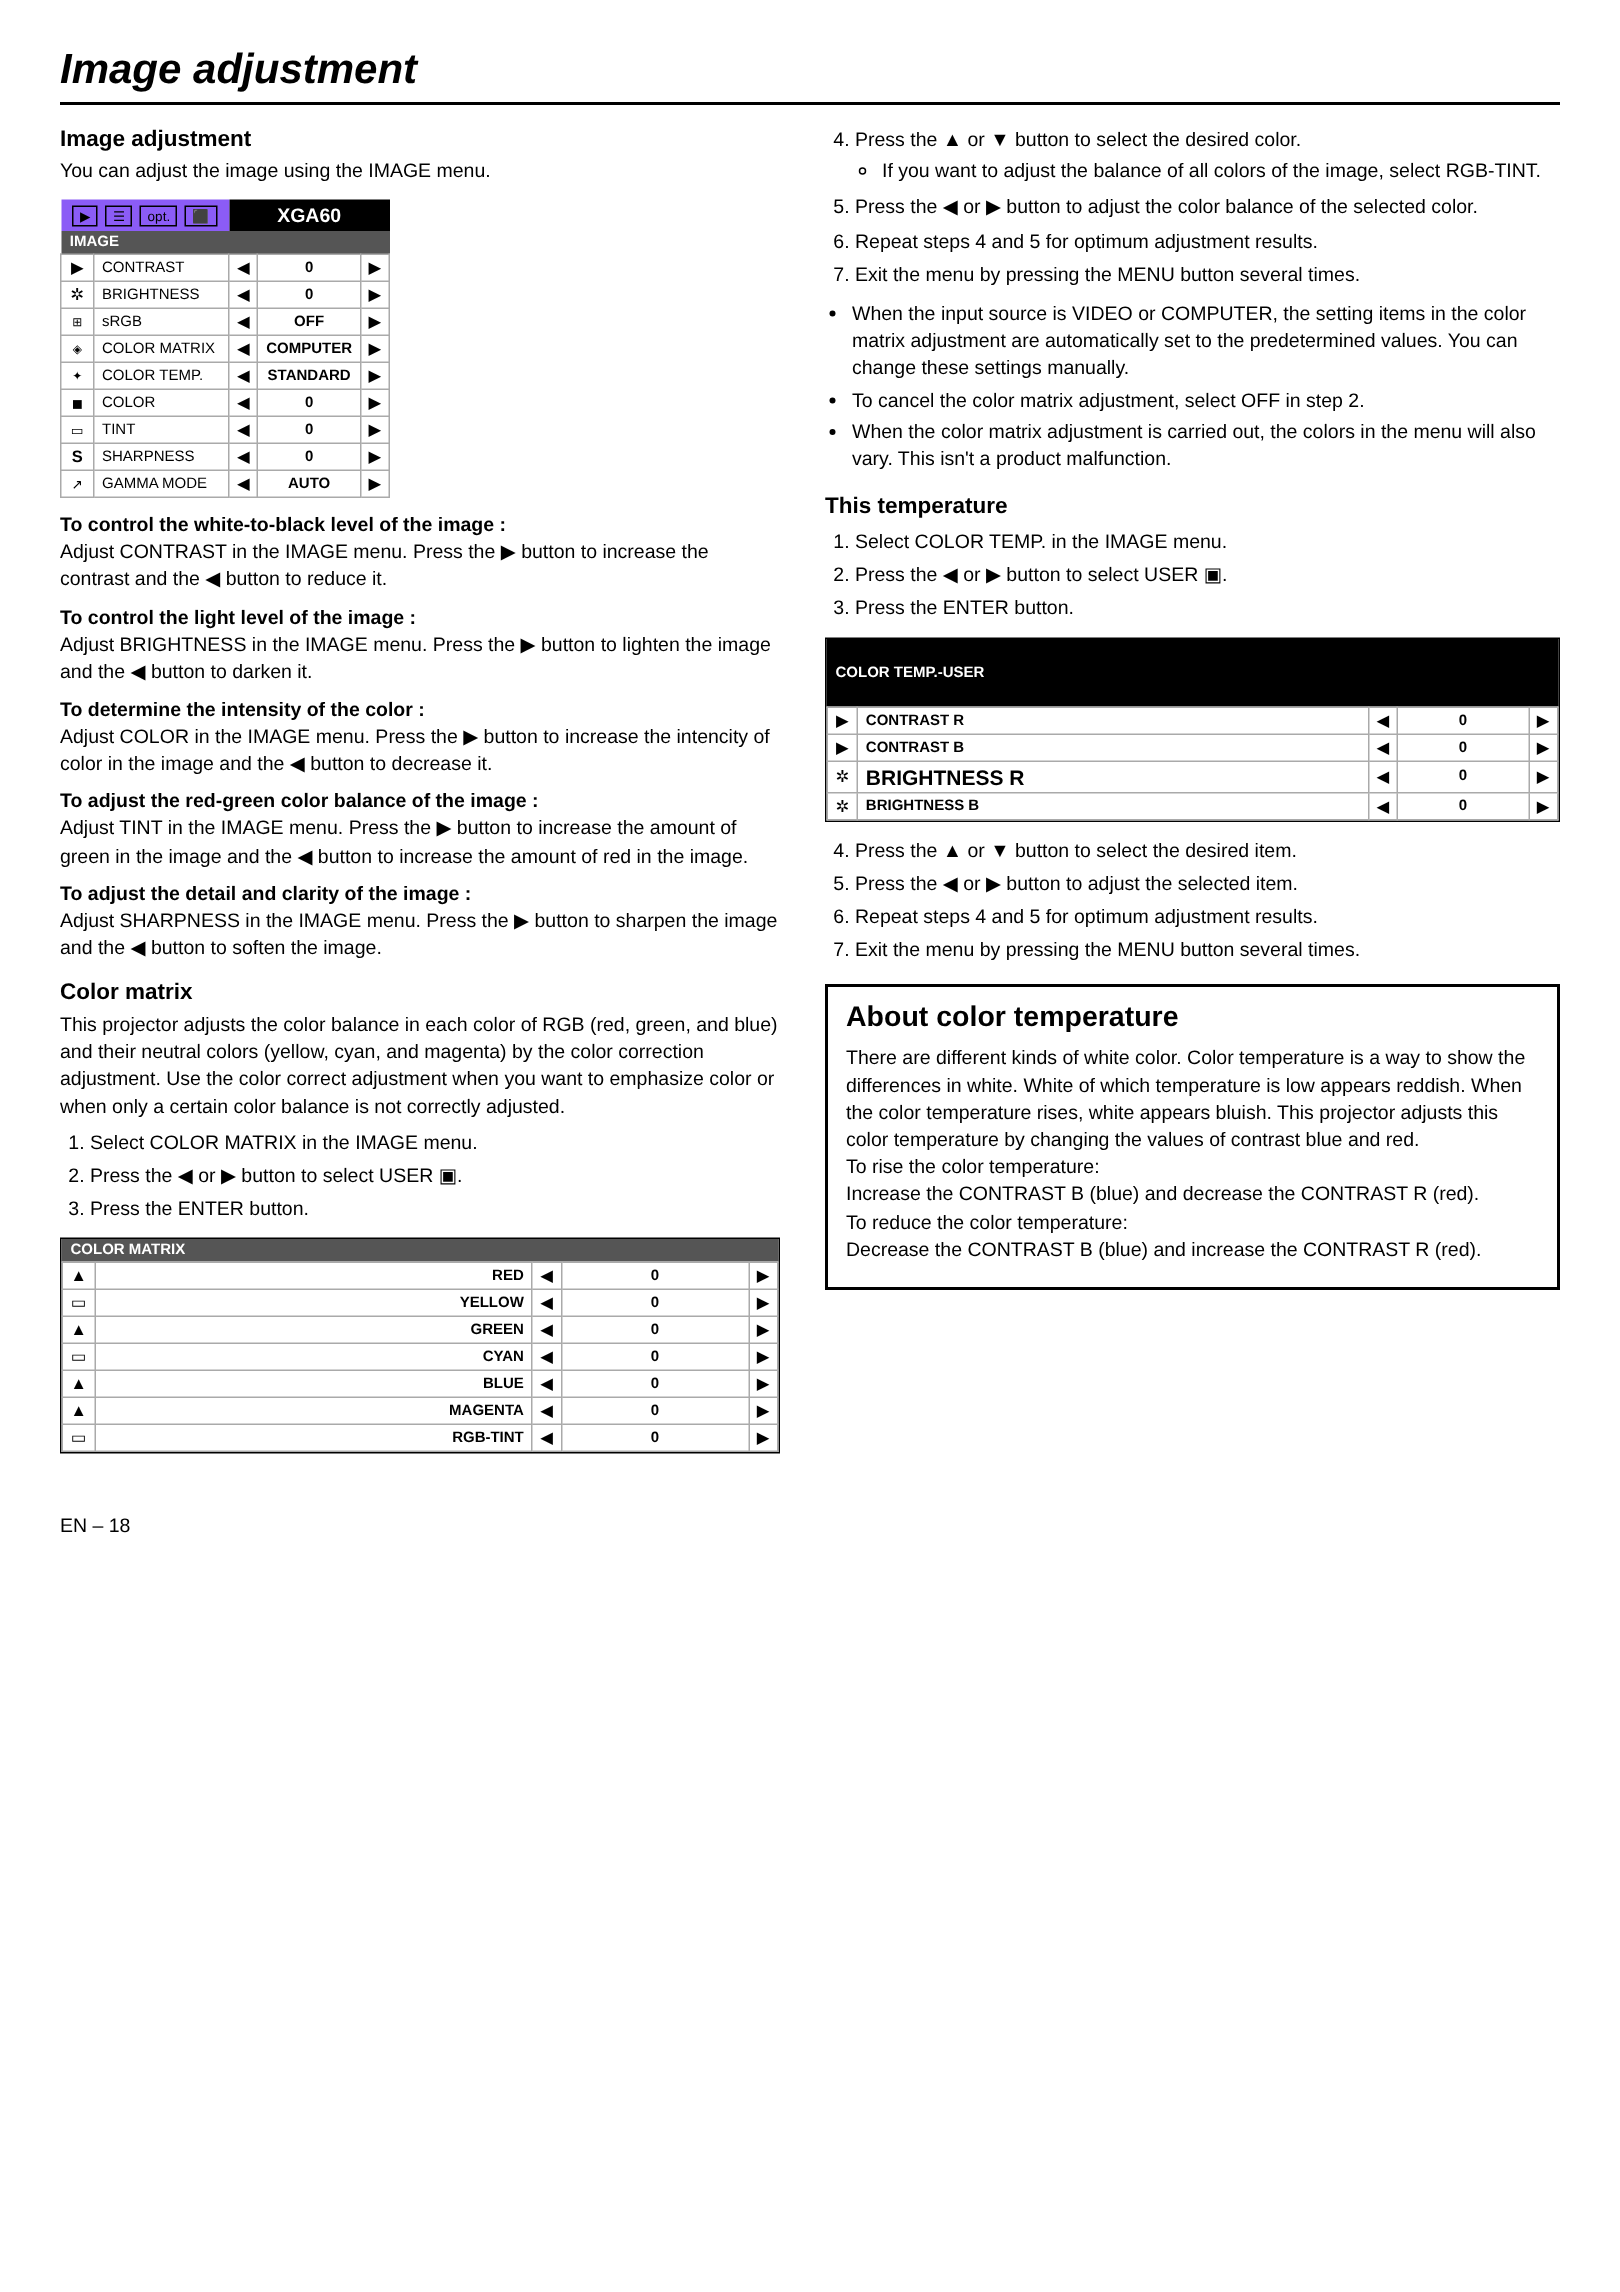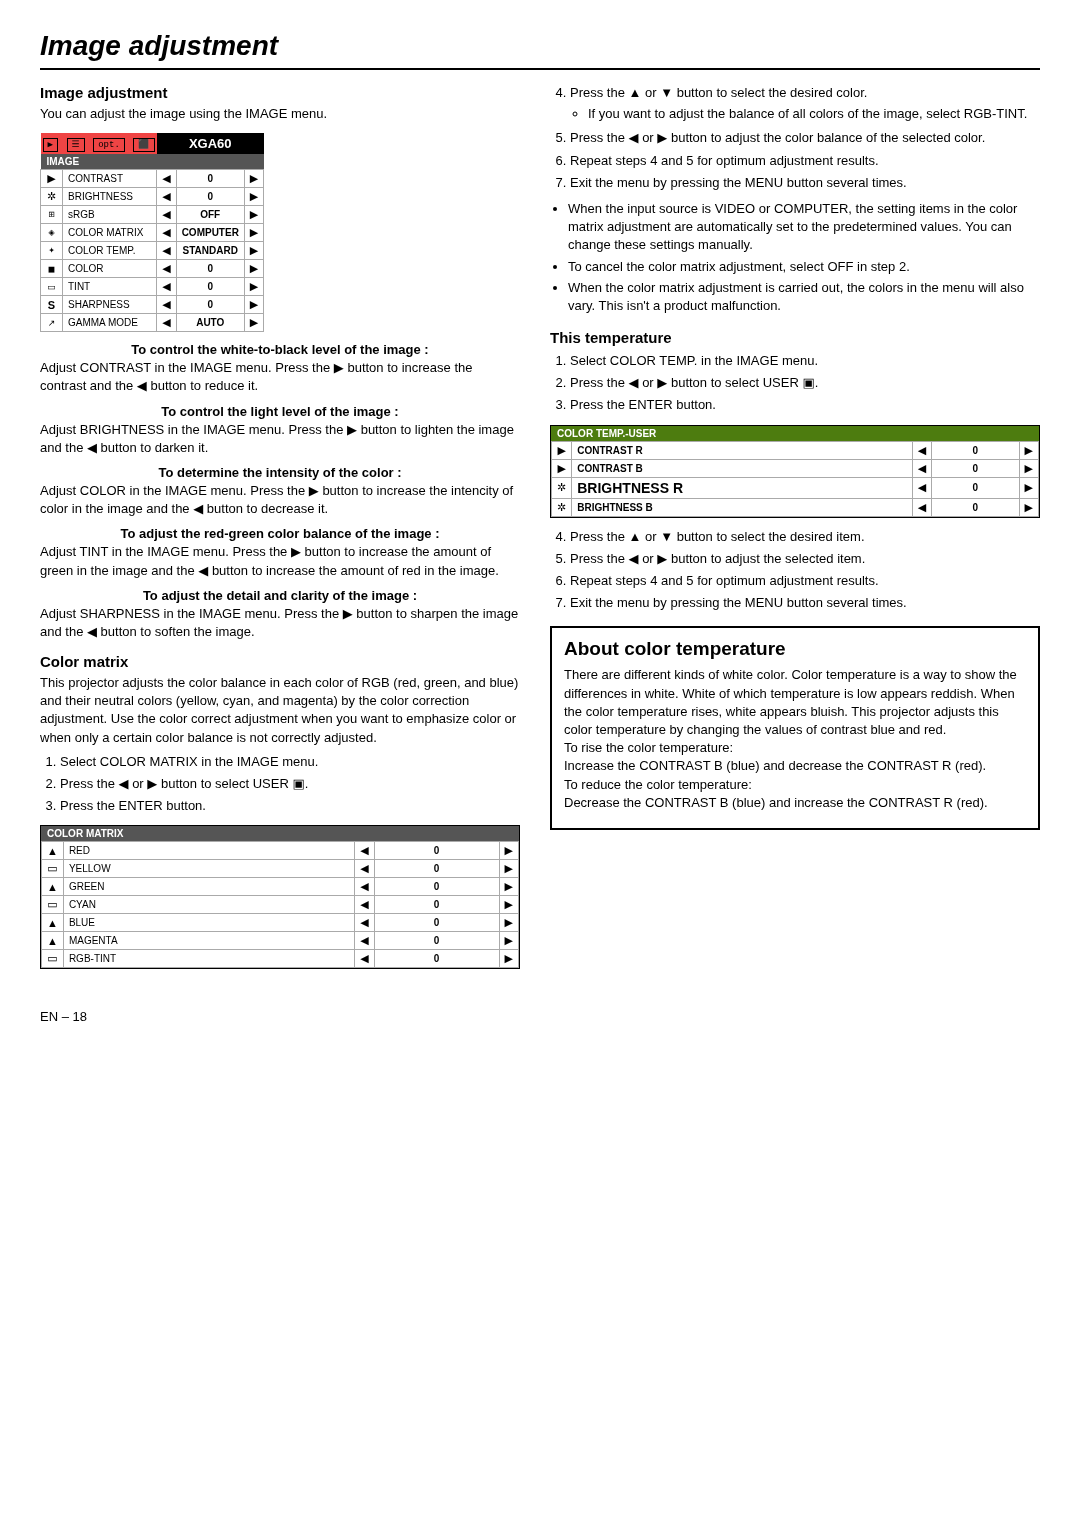--- a/index.html
+++ b/index.html
@@ -34,21 +34,20 @@
     h2 {
       font-size: 15px;
       font-weight: bold;
       margin-bottom: 4px;
     }
     h3 {
       font-size: 13px;
       font-weight: bold;
       margin-bottom: 2px;
       margin-top: 8px;
-      text-align: center;
     }
     p { margin-bottom: 6px; line-height: 1.4; }
     ul { margin-left: 18px; margin-bottom: 6px; }
     ul li { margin-bottom: 3px; line-height: 1.4; }
     ol { margin-left: 20px; margin-bottom: 6px; }
     ol li { margin-bottom: 4px; line-height: 1.4; }
 
     
     .menu-table {
       border-collapse: collapse;
@@ -113,33 +112,33 @@
     }
     .color-matrix-box table {
       width: 100%;
       border-collapse: collapse;
     }
     .color-matrix-box table td {
       border: 1px solid #aaa;
       padding: 2px 5px;
     }
     .cm-icon { width: 18px; text-align: center; }
-    .cm-label { font-weight: normal; font-size: 10px; min-width: 70px; }
+    .cm-label { font-weight: bold; font-size: 10px; min-width: 70px; text-align: right; }
     .cm-arrow { width: 14px; text-align: center; }
     .cm-value { text-align: center; font-weight: bold; font-size: 10px; min-width: 30px; }
 
     .color-temp-box {
       border: 1px solid #000;
       margin: 10px 0;
       font-size: 11px;
     }
     .color-temp-box .ct-header {
-      background: #4d7c0f;
+      background: #000000;
       color: #fff;
-      padding: 2px 6px;
+      padding: 17px 6px;
       font-weight: bold;
       font-size: 10px;
     }
     .color-temp-box table {
       width: 100%;
       border-collapse: collapse;
     }
     .color-temp-box table td {
       border: 1px solid #aaa;
       padding: 2px 5px;
@@ -171,21 +170,21 @@
 
 <div class="two-col">
 
   <div class="left-col">
     <h2>Image adjustment</h2>
     <p>You can adjust the image using the IMAGE menu.</p>
 
     <table class="menu-table">
       <tbody>
           <tr>
-        <td colspan="2" style="background:#ef4444; padding:2px; text-align:left; border:none;font-family:Liberation Mono, monospace;">
+        <td colspan="2" style="background:#8b5cf6; padding:2px; text-align:center; border:none;">
           <span style="font-size:9px; border:1px solid #000; padding:1px 4px;">▶</span>
           <span style="font-size:9px; border:1px solid #000; padding:1px 4px; margin-left:2px;">☰</span>
           <span style="font-size:9px; border:1px solid #000; padding:1px 4px; margin-left:2px;">opt.</span>
           <span style="font-size:9px; border:1px solid #000; padding:1px 4px; margin-left:2px;">⬛</span>
         </td>
         <td class="xga-header" colspan="3" style="background:#000;color:#fff;text-align:center;font-weight:bold;font-size:13px;padding:3px 20px;">XGA60</td>
       </tr>
       <tr class="section-header">
         <td colspan="5" style="background:#555;color:#fff;padding:2px 6px;font-weight:bold;font-size:10px;">IMAGE</td>
       </tr>

